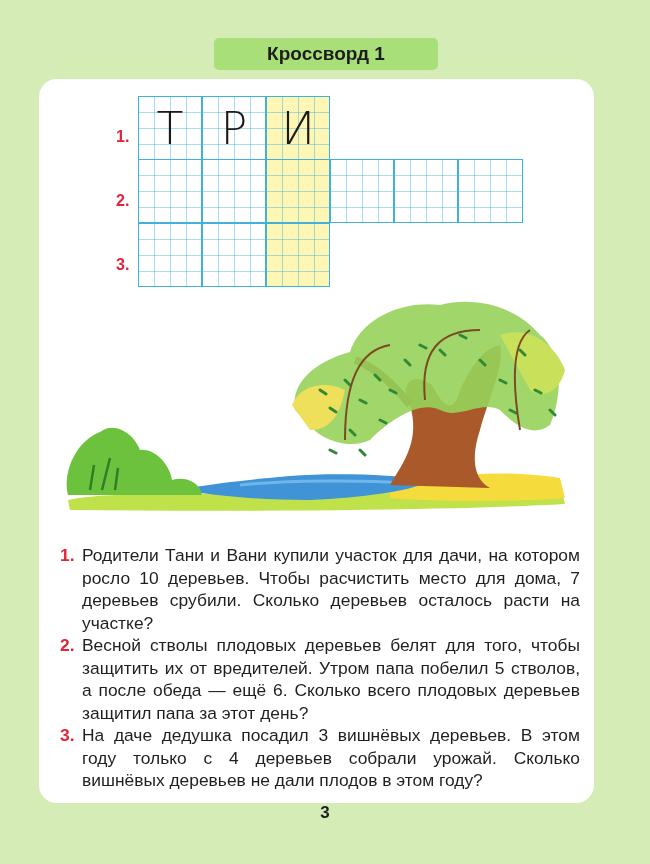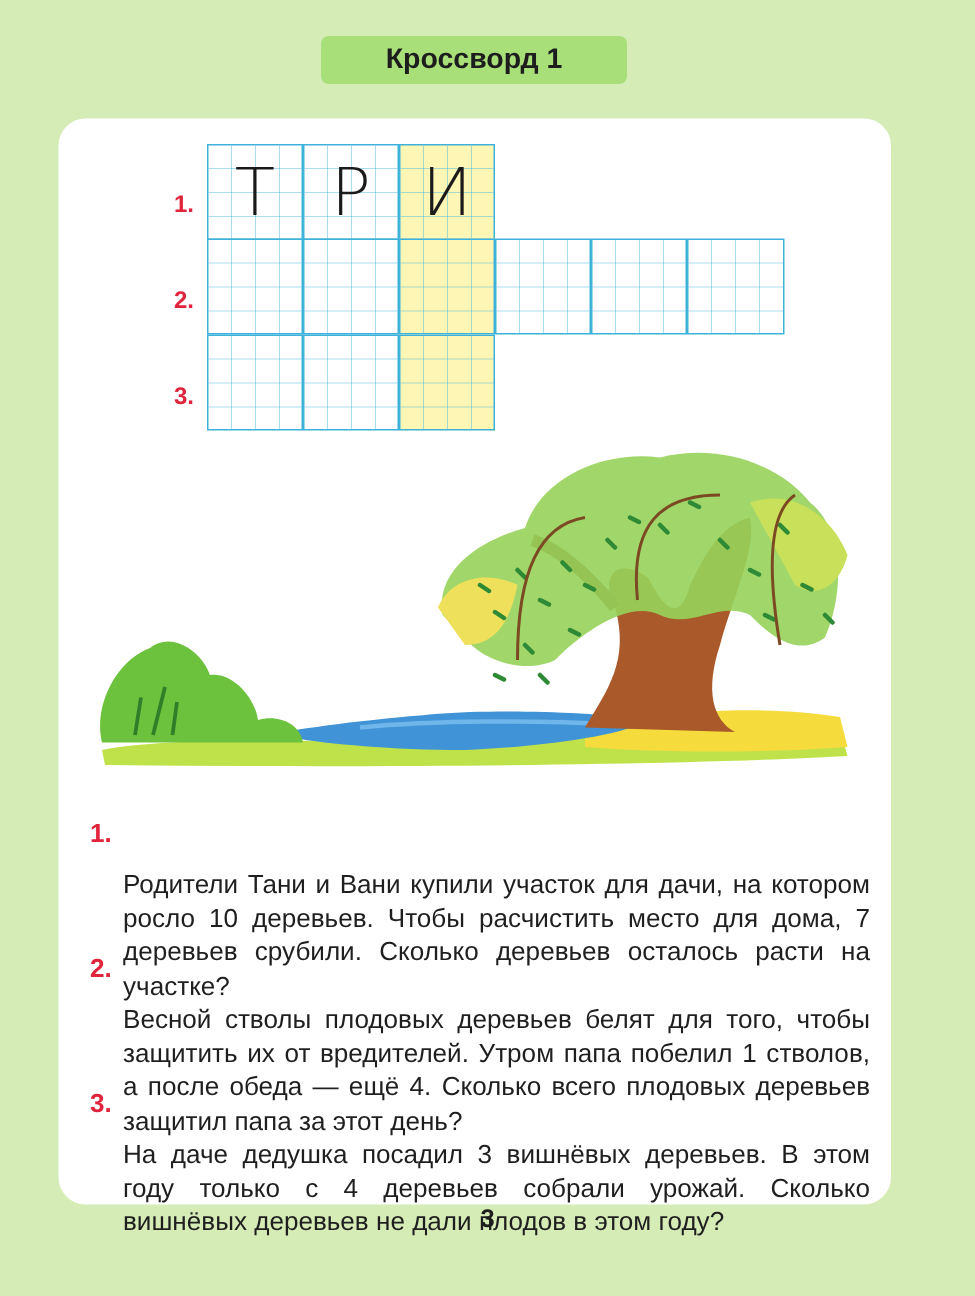--- a/index.html
+++ b/index.html
@@ -2,21 +2,21 @@
 <html><head>
 <meta charset="utf-8">
 <style>
   html, body { margin: 0; padding: 0; }
   body {
     width: 650px; height: 864px; background: #d5ecb6;
     position: relative; overflow: hidden;
     font-family: "Liberation Sans", sans-serif;
   }
   .title-badge {
-    position: absolute; left: 214px; top: 24px; width: 204px; height: 32px;
+    position: absolute; left: 214px; top: 38px; width: 224px; height: 32px;
     background: #a9df79; border-radius: 5px;
     display: flex; align-items: center; justify-content: center;
     font-weight: bold; font-size: 19px; color: #1d1d1d;
   }
   .card {
     position: absolute; left: 39px; top: 79px; width: 555px; height: 724px;
     background: #ffffff; border-radius: 18px;
   }
   .row-num {
     position: absolute; font-weight: bold; font-size: 16px; color: #e0243c;
@@ -32,21 +32,21 @@
     display: flex; align-items: center; justify-content: center;
     font-family: "DejaVu Sans", sans-serif; font-size: 44px; font-weight: 300;
     color: #1a1a1a;
   }
   .cell.hl { background-color: #fdf6b5; }
   .illustration { position: absolute; left: 60px; top: 290px; width: 520px; height: 230px; }
   .task {
     position: absolute; left: 60px; width: 520px; font-size: 17.4px; line-height: 22.7px; color: #1f1f1f;
   }
   .task .num { position: absolute; left: 0; top: 0; color: #e0243c; font-weight: bold; }
-  .task .txt { margin-left: 22px; text-align: justify; text-align-last: left; margin-top: 34px; }
+  .task .txt { margin-left: 22px; text-align: justify; text-align-last: left; }
   .page-num {
     position: absolute; top: 803px; left: 0; width: 650px; text-align: center;
     font-weight: bold; font-size: 17px; color: #1d1d1d;
   }
 </style>
 </head>
 <body>
 
 <div class="title-badge">Кроссворд 1</div>
 
@@ -99,20 +99,20 @@
     <path d="M470 40 C455 50,450 80,460 140"></path>
   </g>
 </svg>
 
 <div class="task" style="top:544px">
   <span class="num">1.</span>
   <div class="txt">Родители Тани и Вани купили участок для дачи, на котором росло 10 деревьев. Чтобы расчистить место для дома, 7 деревьев срубили. Сколько деревьев осталось расти на участке?</div>
 </div>
 <div class="task" style="top:634px">
   <span class="num">2.</span>
-  <div class="txt">Весной стволы плодовых деревьев белят для того, чтобы защитить их от вредителей. Утром папа побелил 1 стволов, а после обеда — ещё 4. Сколько всего плодовых деревьев защитил папа за этот день?</div>
+  <div class="txt">Весной стволы плодовых деревьев белят для того, чтобы защитить их от вредителей. Утром папа побелил 5 стволов, а после обеда — ещё 6. Сколько всего плодовых деревьев защитил папа за этот день?</div>
 </div>
 <div class="task" style="top:724px">
   <span class="num">3.</span>
   <div class="txt">На даче дедушка посадил 3 вишнёвых деревьев. В этом году только с 4 деревьев собрали урожай. Сколько вишнёвых деревьев не дали плодов в этом году?</div>
 </div>
 
 <div class="page-num">3</div>
 
 </body></html>

